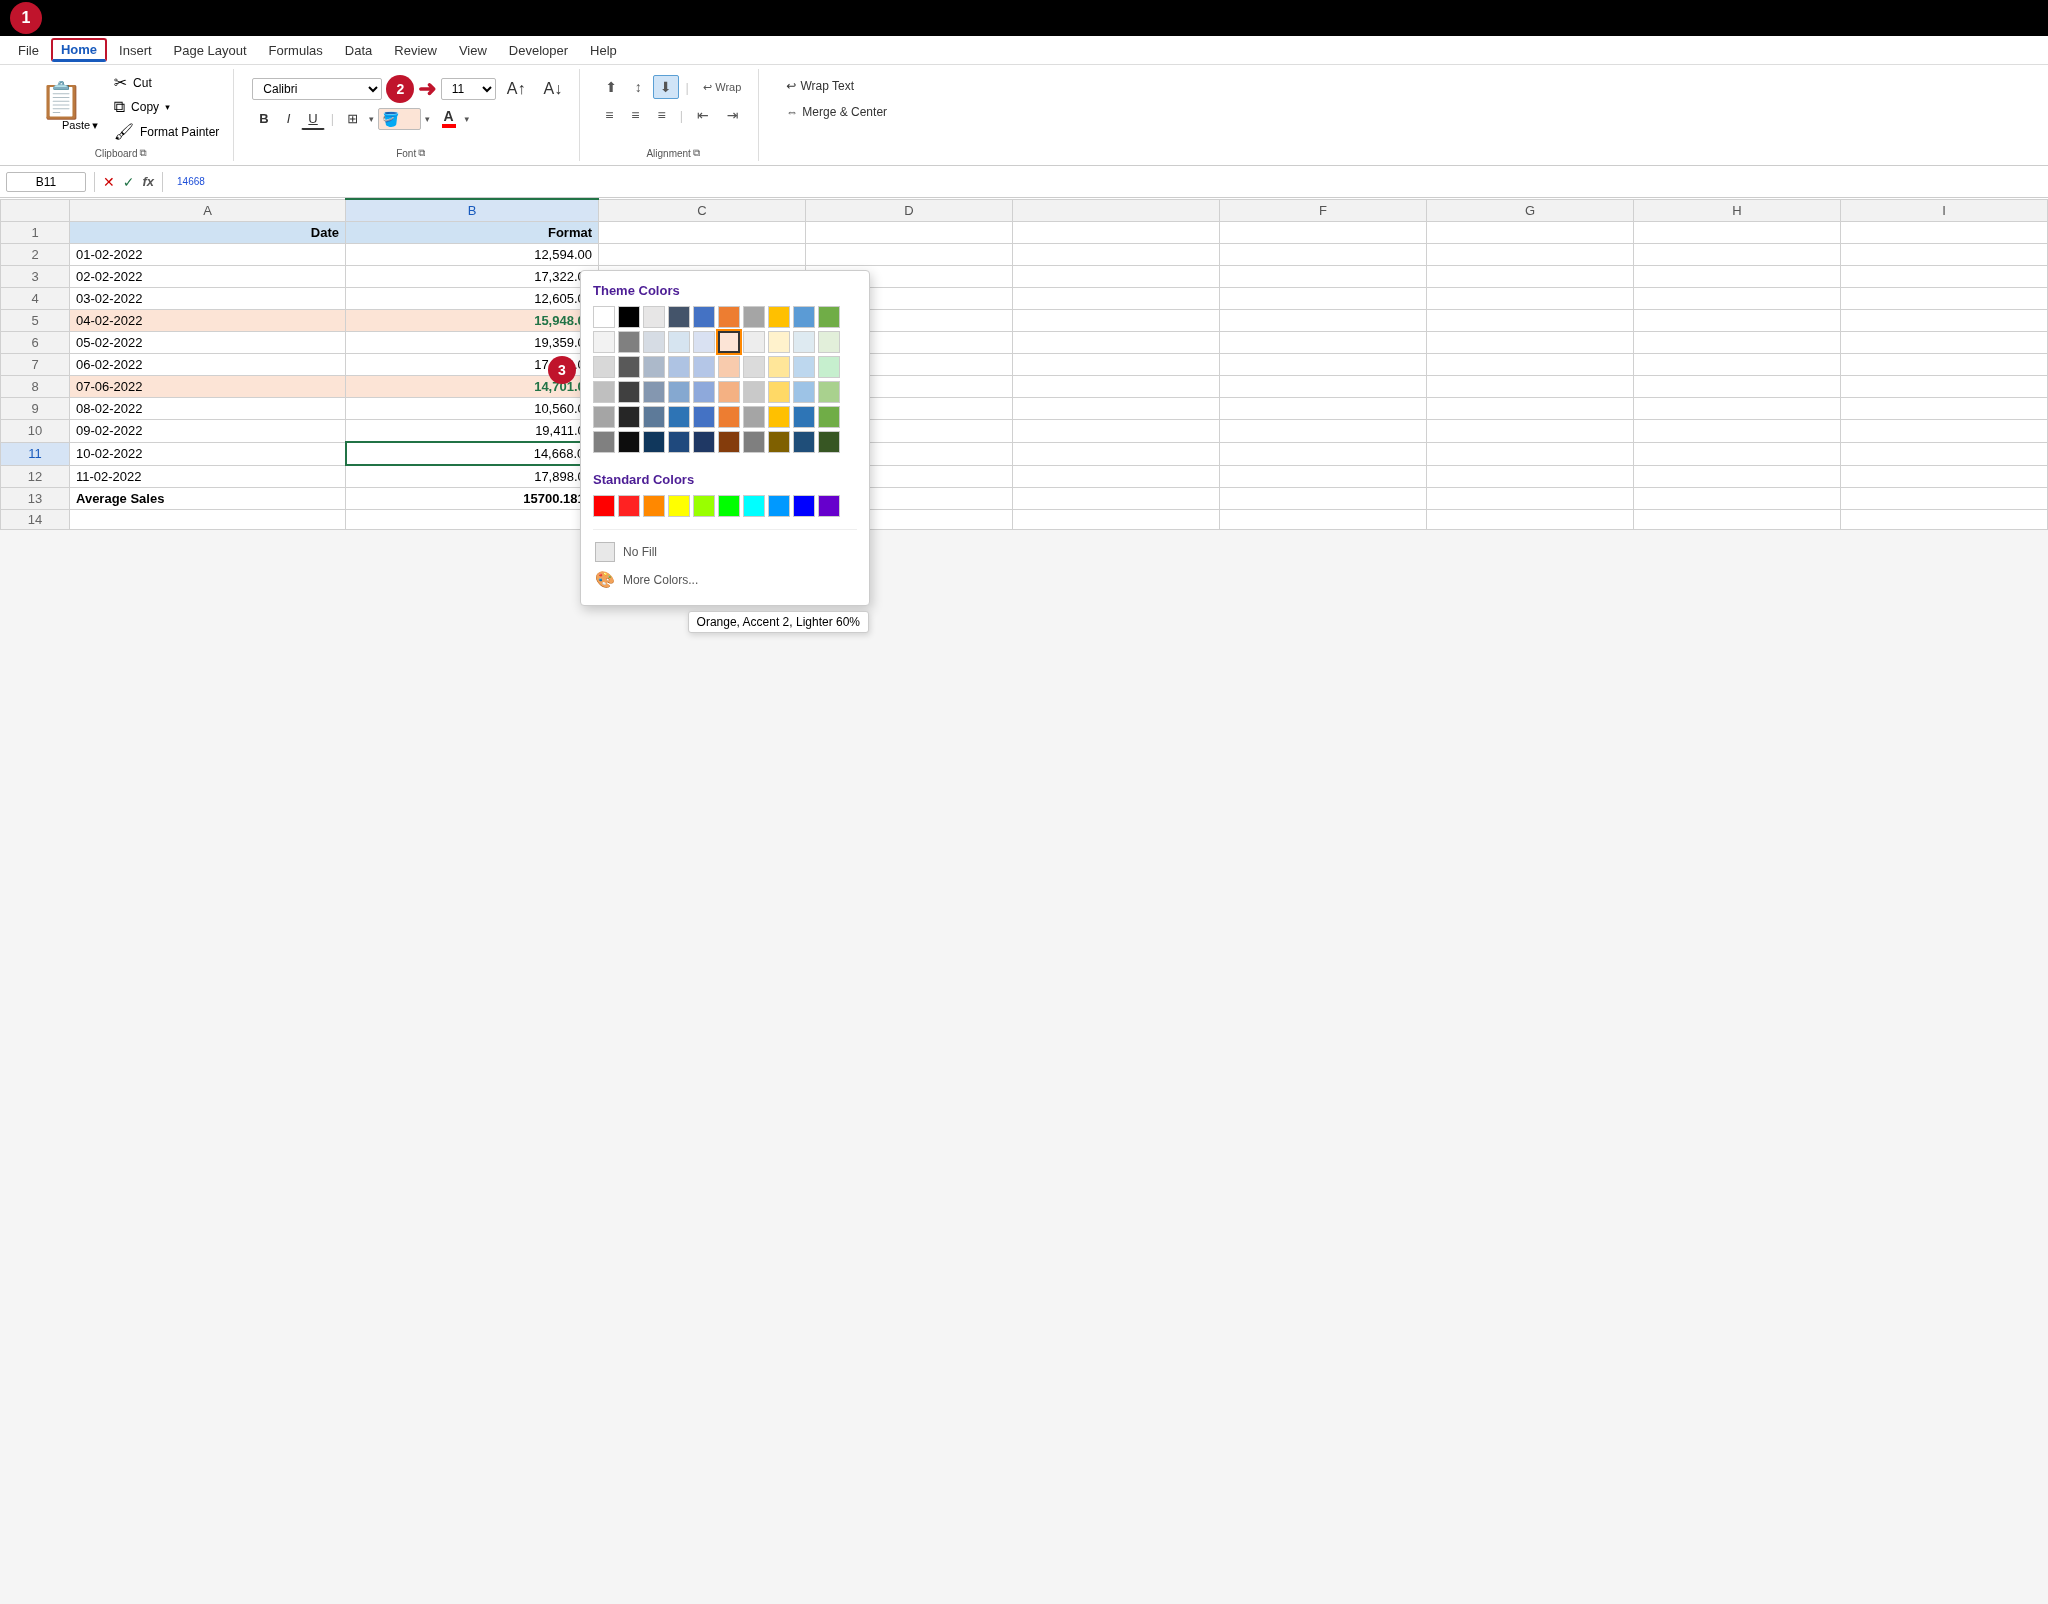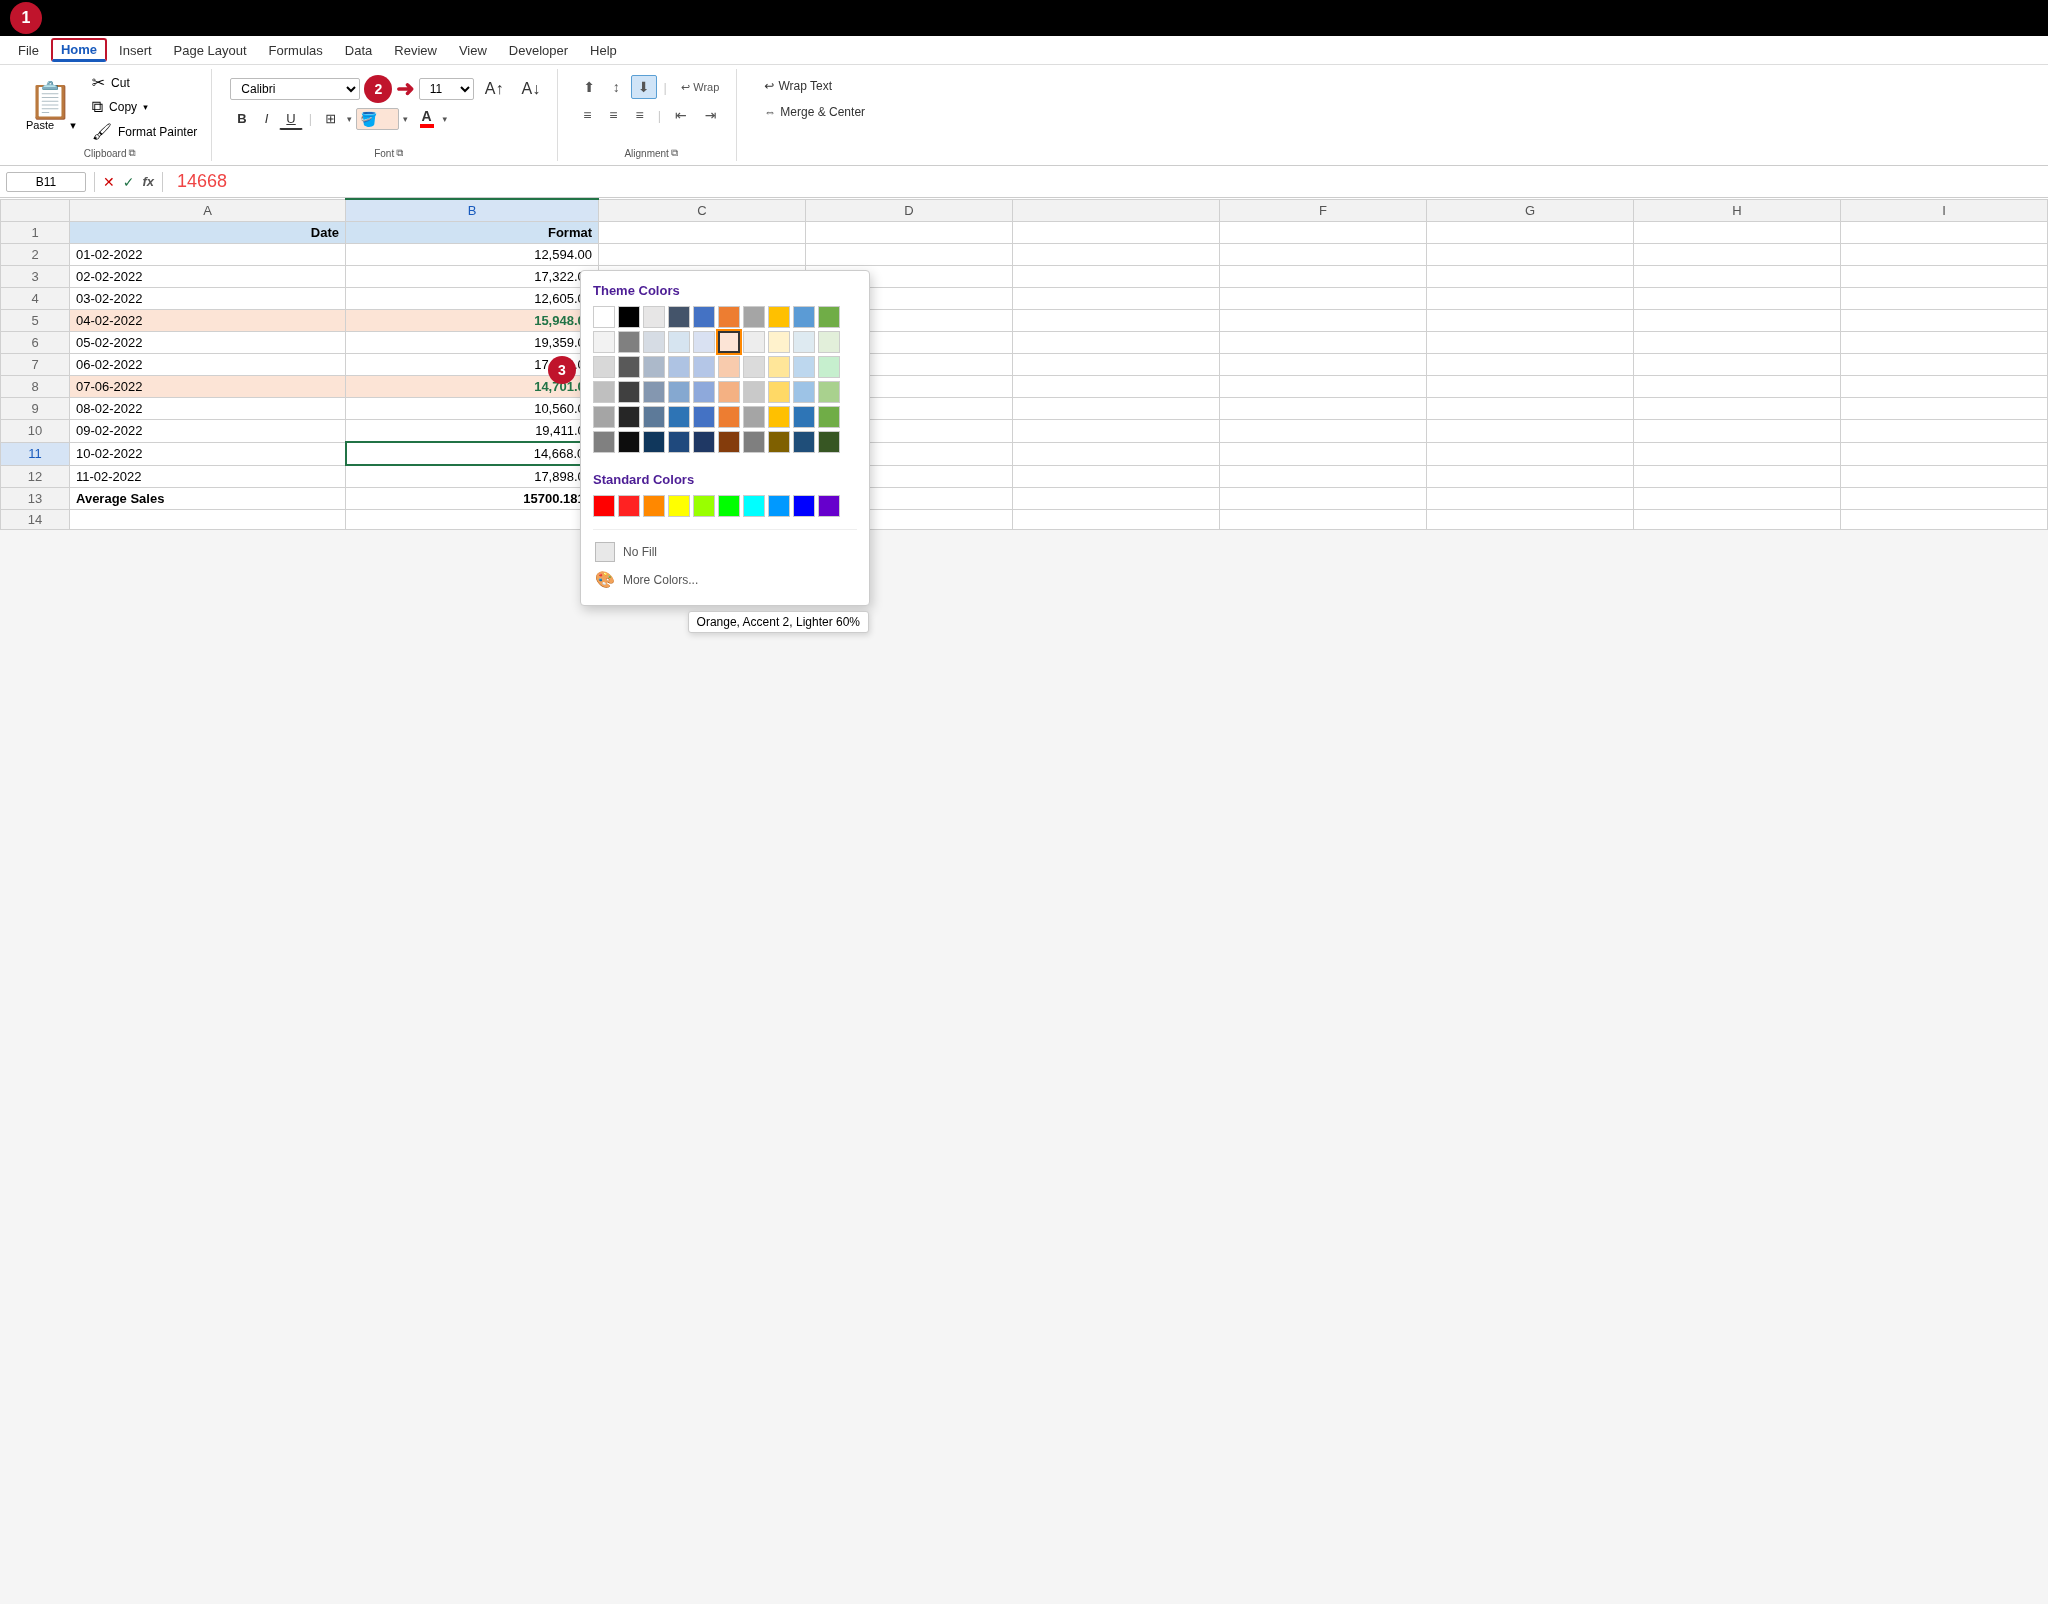--- a/index.html
+++ b/index.html
@@ -101,21 +101,21 @@
       background: #fff; border-bottom: 1px solid #ccc;
       display: flex; align-items: center; padding: 2px 6px; gap: 4px; height: 32px;
     }
     .name-box {
       border: 1px solid #bbb; border-radius: 2px; padding: 2px 8px;
       font-size: 12px; width: 80px; text-align: center; background: #fff;
     }
     .formula-divider { width: 1px; height: 20px; background: #ccc; margin: 0 4px; }
     .formula-icons { display: flex; align-items: center; gap: 8px; color: #555; font-size: 14px; }
     .formula-input {
-      flex: 1; border: none; padding: 2px 6px; font-size: 18px; color: #ef4444;
+      flex: 1; border: none; padding: 2px 6px; font-size: 10px; color: #1d4ed8;
       outline: none; background: #fff;
     }
 
     
     .spreadsheet-container { overflow: auto; background: #fff; }
     .spreadsheet { border-collapse: collapse; width: 100%; }
     .spreadsheet th, .spreadsheet td {
       border: 1px solid #d0d0d0; font-size: 13px;
     }
     
@@ -219,21 +219,21 @@
   <div class="menu-item">Help</div>
 </div>
 
 <div class="ribbon">
 
   <div class="ribbon-group">
     <div class="ribbon-buttons">
 
       <div class="paste-btn">
         <span class="paste-icon">📋</span>
-        <span style="font-size:11px;display:flex;align-items:flex-start;gap:16px;">
+        <span style="font-size:11px;display:flex;align-items:flex-start;gap:2px;margin-left:36px;">
           <span>Paste</span>
             <span>▾</span>
         </span>
       </div>
 
       <div class="clipboard-items">
         <div class="clip-item">
           <span style="font-size:16px;">✂</span>
           <span>Cut</span>
         </div>

